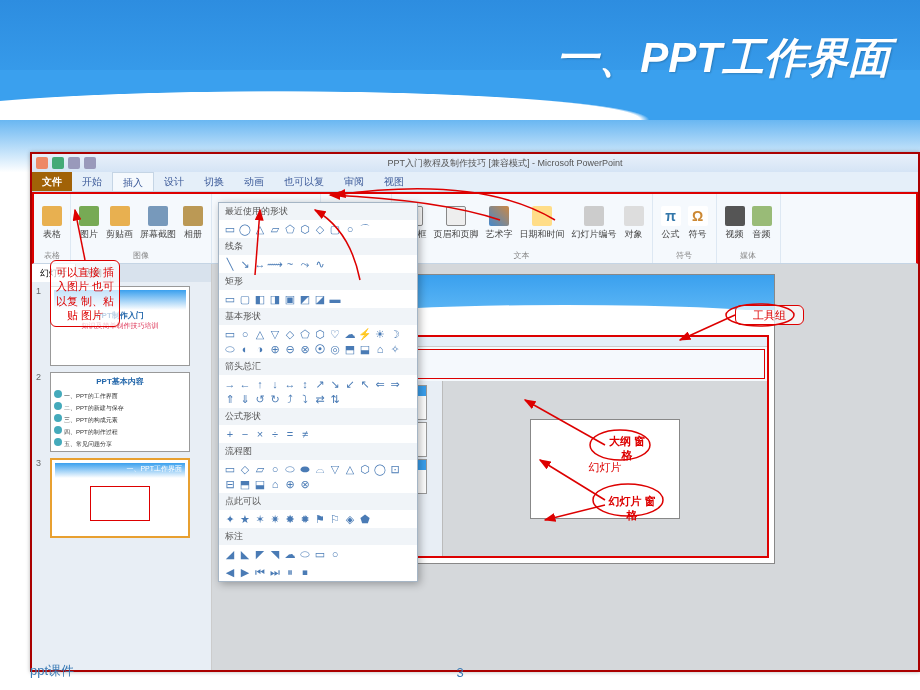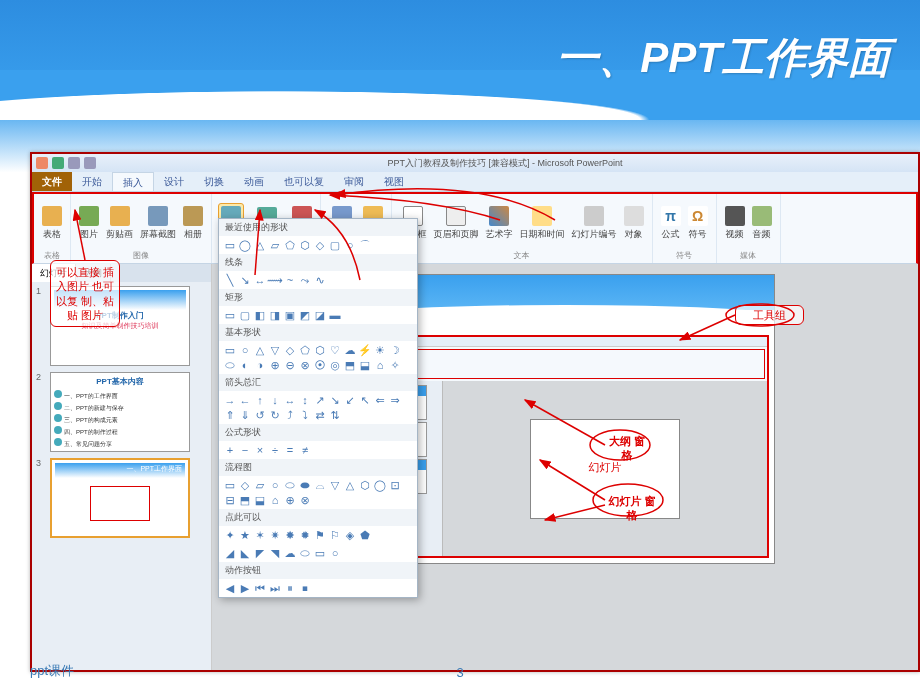--- a/index.html
+++ b/index.html
@@ -40,21 +40,21 @@
 .thumb-item { display: flex; gap: 4px; margin-bottom: 6px; }
 .thumb-num { font-size: 9px; color: #666; width: 10px; }
 .thumb { width: 140px; height: 80px; background: #fff; border: 1px solid #999; font-size: 7px; padding: 3px; position: relative; }
 .thumb.selected { border: 2px solid #e8a030; }
 .thumb-title { color: #2266aa; font-weight: bold; text-align: center; font-size: 8px; }
 .thumb-sub { color: #d35; font-size: 7px; text-align: center; }
 .thumb-list { font-size: 6px; color: #333; margin-top: 3px; }
 .thumb-list div { margin: 1px 0; }
 .thumb-bullet { display: inline-block; width: 8px; height: 8px; background: #4ab; border-radius: 50%; margin-right: 2px; }
 
-.shapes-menu { position: absolute; left: 218px; top: 202px; width: 200px; background: #fff; border: 1px solid #a5b5c5; box-shadow: 2px 2px 8px rgba(0,0,0,0.3); font-size: 9px; z-index: 10; margin-top: 16px; }
+.shapes-menu { position: absolute; left: 218px; top: 202px; width: 200px; background: #fff; border: 1px solid #a5b5c5; box-shadow: 2px 2px 8px rgba(0,0,0,0.3); font-size: 9px; z-index: 10; }
 .shape-cat { padding: 2px 6px; color: #555; background: #f0f4f8; }
 .shape-grid { display: flex; flex-wrap: wrap; padding: 2px 4px; gap: 1px; }
 .shape-cell { width: 14px; height: 14px; display: flex; align-items: center; justify-content: center; color: #4a7bb5; font-size: 11px; cursor: pointer; }
 
 .main-canvas { flex: 1; background: #d5d8db; padding: 10px; position: relative; }
 .inner-slide { width: 420px; height: 290px; background: #fff; margin: 0 auto; border: 1px solid #888; position: relative; overflow: hidden; }
 .inner-header { height: 35px; background: linear-gradient(to bottom, #3aa0ee, #5ab5f5); }
 .inner-wave { height: 10px; background: #fff; border-radius: 50% 50% 0 0 / 100% 100% 0 0; margin-top: -5px; }
 
 .mini-ppt { position: absolute; top: 60px; left: 5px; right: 5px; bottom: 5px; border: 2px solid #d00; background: #f5f9fd; display: flex; flex-direction: column; font-size: 6px; }
@@ -407,31 +407,31 @@
         <span class="shape-cell">★</span>
         <span class="shape-cell">✶</span>
         <span class="shape-cell">✷</span>
         <span class="shape-cell">✸</span>
         <span class="shape-cell">✹</span>
         <span class="shape-cell">⚑</span>
         <span class="shape-cell">⚐</span>
         <span class="shape-cell">◈</span>
         <span class="shape-cell">⬟</span>
       </div>
+    <div class="shape-cat">标注</div>
     <div class="shape-grid">
         <span class="shape-cell">◢</span>
         <span class="shape-cell">◣</span>
         <span class="shape-cell">◤</span>
         <span class="shape-cell">◥</span>
         <span class="shape-cell">☁</span>
         <span class="shape-cell">⬭</span>
         <span class="shape-cell">▭</span>
         <span class="shape-cell">○</span>
       </div>
-    <div class="shape-cat">动作按钮</div>
     <div class="shape-grid">
         <span class="shape-cell">◀</span>
         <span class="shape-cell">▶</span>
         <span class="shape-cell">⏮</span>
         <span class="shape-cell">⏭</span>
         <span class="shape-cell">⏸</span>
         <span class="shape-cell">⏹</span>
       </div>
   </div>
 

